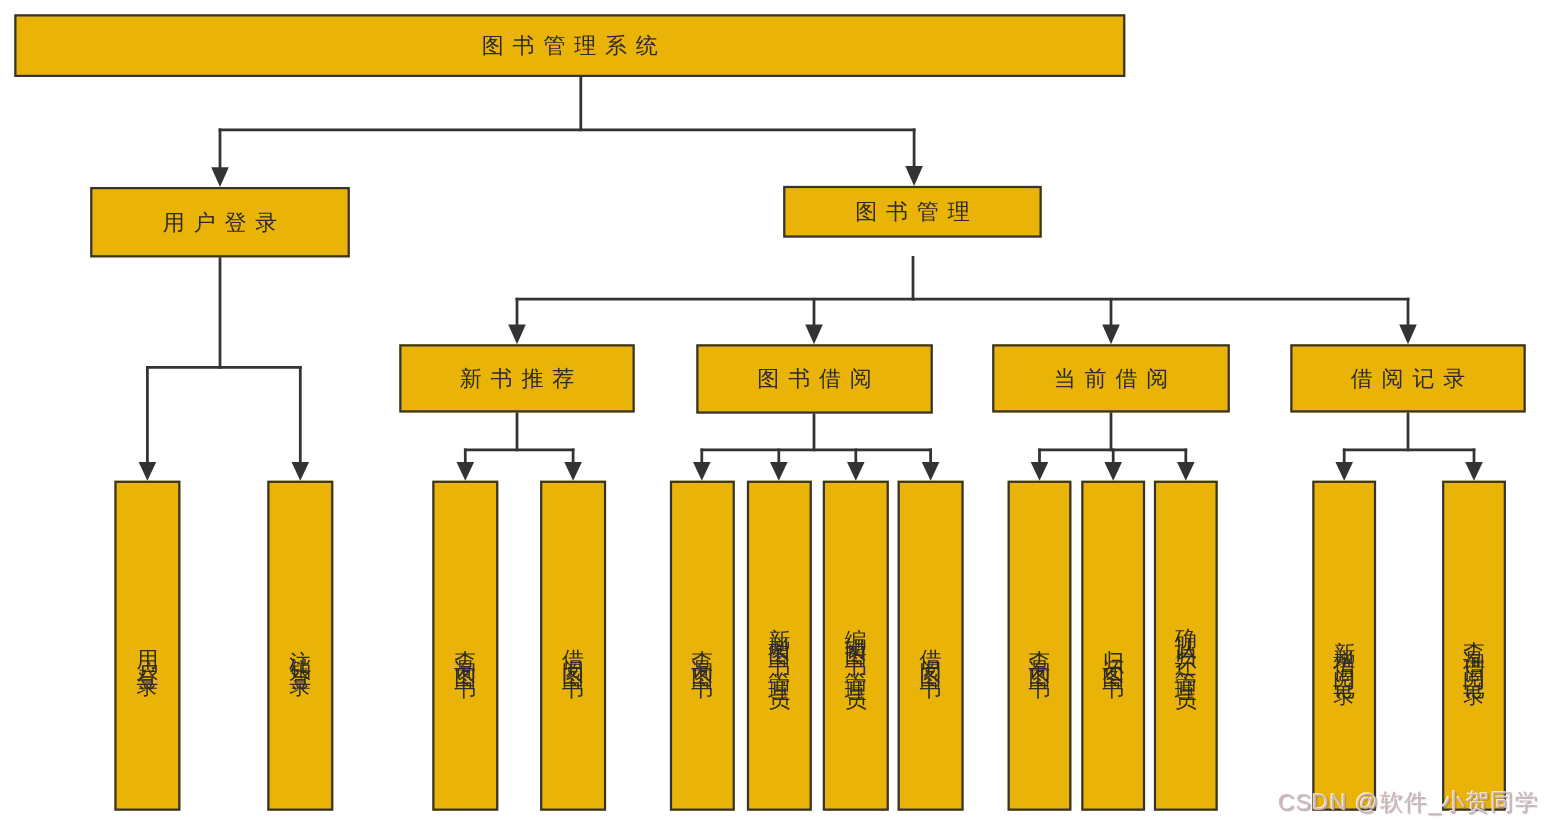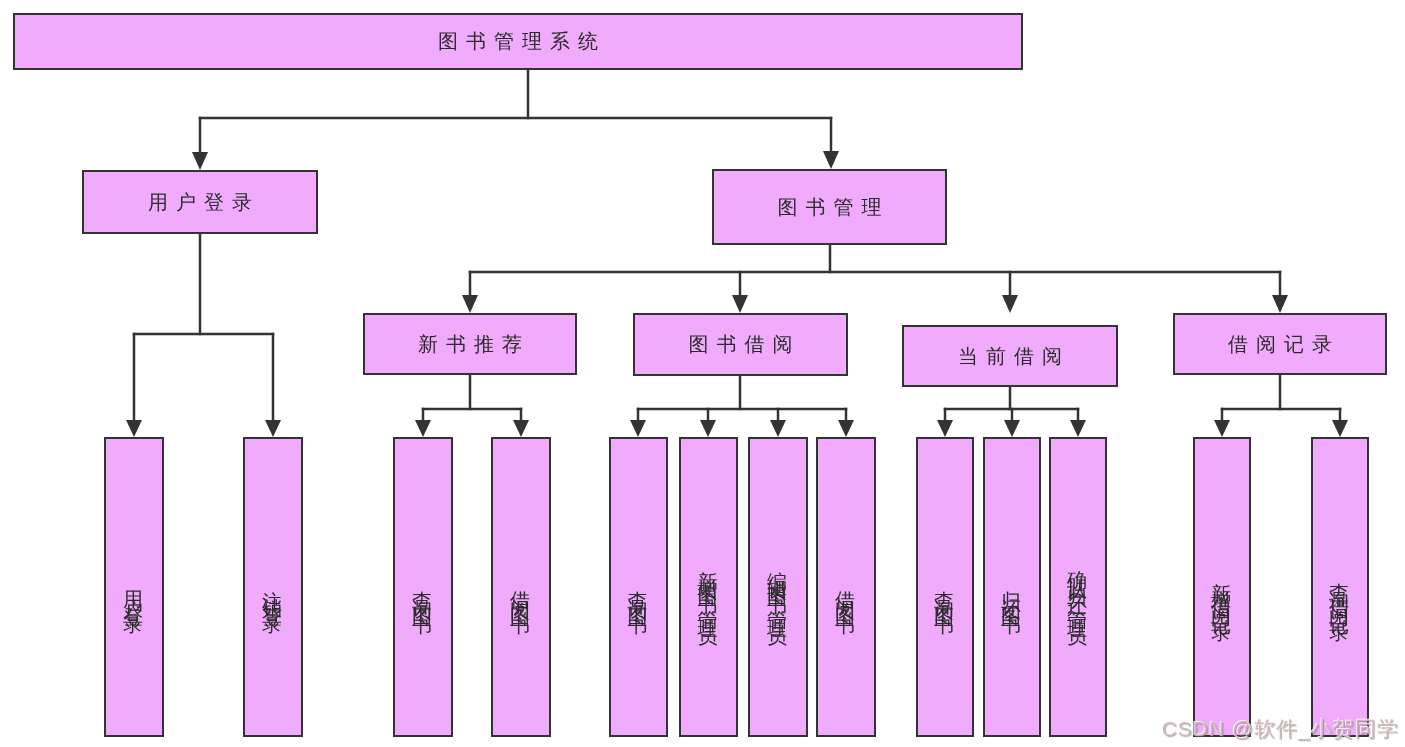--- a/index.html
+++ b/index.html
@@ -13,21 +13,21 @@
   }
   .wires {
     position: absolute;
     left: 0; top: 0;
     width: 1405px; height: 747px;
     z-index: 0;
   }
   .box {
     position: absolute;
     box-sizing: border-box;
-    background: #f0abfc;
+    background: #eab308;
     border: 2.5px solid #333333;
     display: flex;
     align-items: center;
     justify-content: center;
     color: #2b2b2b;
     font-size: 20px;
     font-weight: 500;
     letter-spacing: 8px;
     z-index: 1;
     white-space: nowrap;
@@ -122,25 +122,25 @@
       <polygon points="1004,420 1020,420 1012,437"></polygon>
       <polygon points="1070,420 1086,420 1078,437"></polygon>
       <polygon points="1214,420 1230,420 1222,437"></polygon>
       <polygon points="1332,420 1348,420 1340,437"></polygon>
     </g>
   </svg>
 
   <div class="box hbox" style="left:13px; top:13px; width:1010px; height:57px;">图书管理系统</div>
 
   <div class="box hbox" style="left:82px; top:170px; width:236px; height:64px;">用户登录</div>
-  <div class="box hbox" style="left:712px; top:169px; width:235px; height:76px;">图书管理</div>
+  <div class="box hbox" style="left:712px; top:169px; width:235px; height:47px;">图书管理</div>
 
   <div class="box hbox" style="left:633px; top:313px; width:215px; height:63px;">图书借阅</div>
   <div class="box hbox" style="left:363px; top:313px; width:214px; height:62px;">新书推荐</div>
-  <div class="box hbox" style="left:902px; top:313px; width:216px; height:62px;margin-top:12px;">当前借阅</div>
+  <div class="box hbox" style="left:902px; top:313px; width:216px; height:62px;">当前借阅</div>
   <div class="box hbox" style="left:1173px; top:313px; width:214px; height:62px;">借阅记录</div>
 
   <div class="box vbox" style="left:104px; top:437px; width:60px; height:300px;">
     <span>用户登录</span>
   </div>
   <div class="box vbox" style="left:243px; top:437px; width:60px; height:300px;">
     <span>注销登录</span>
   </div>
 
   <div class="box vbox" style="left:393px; top:437px; width:60px; height:300px;">

